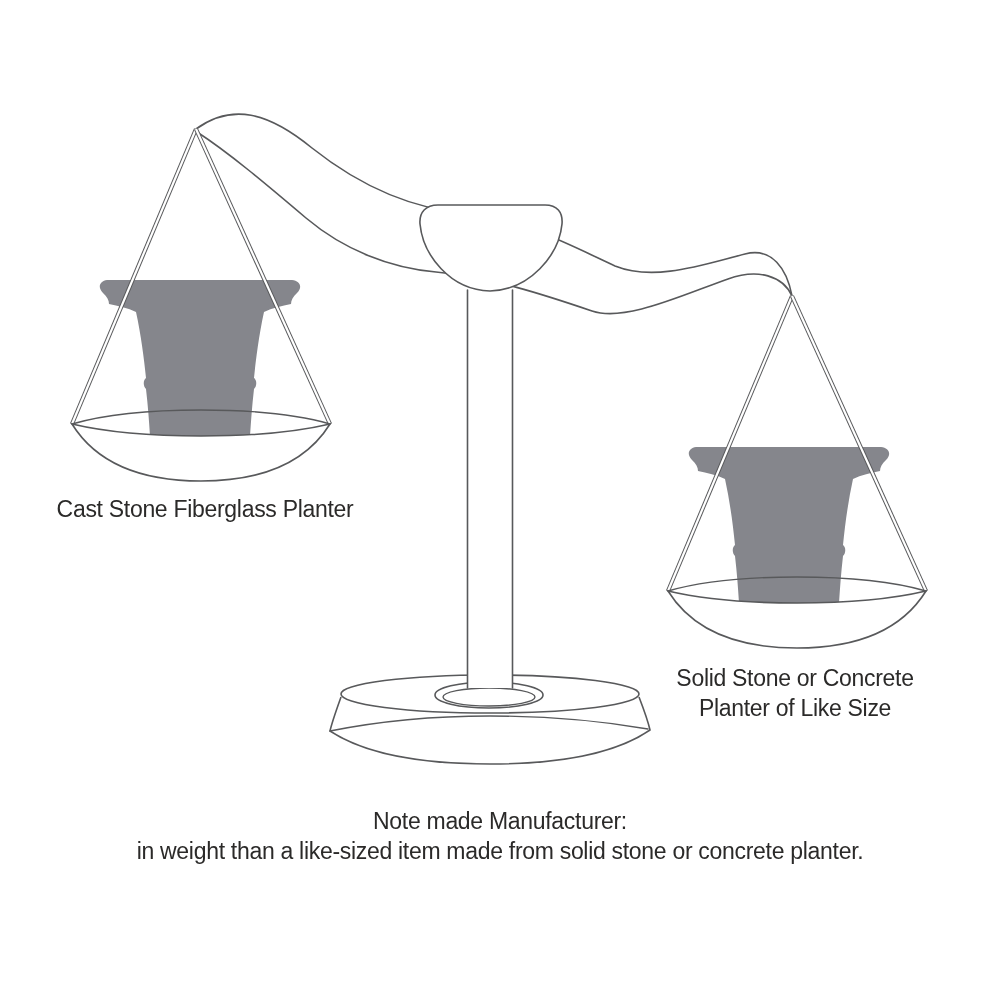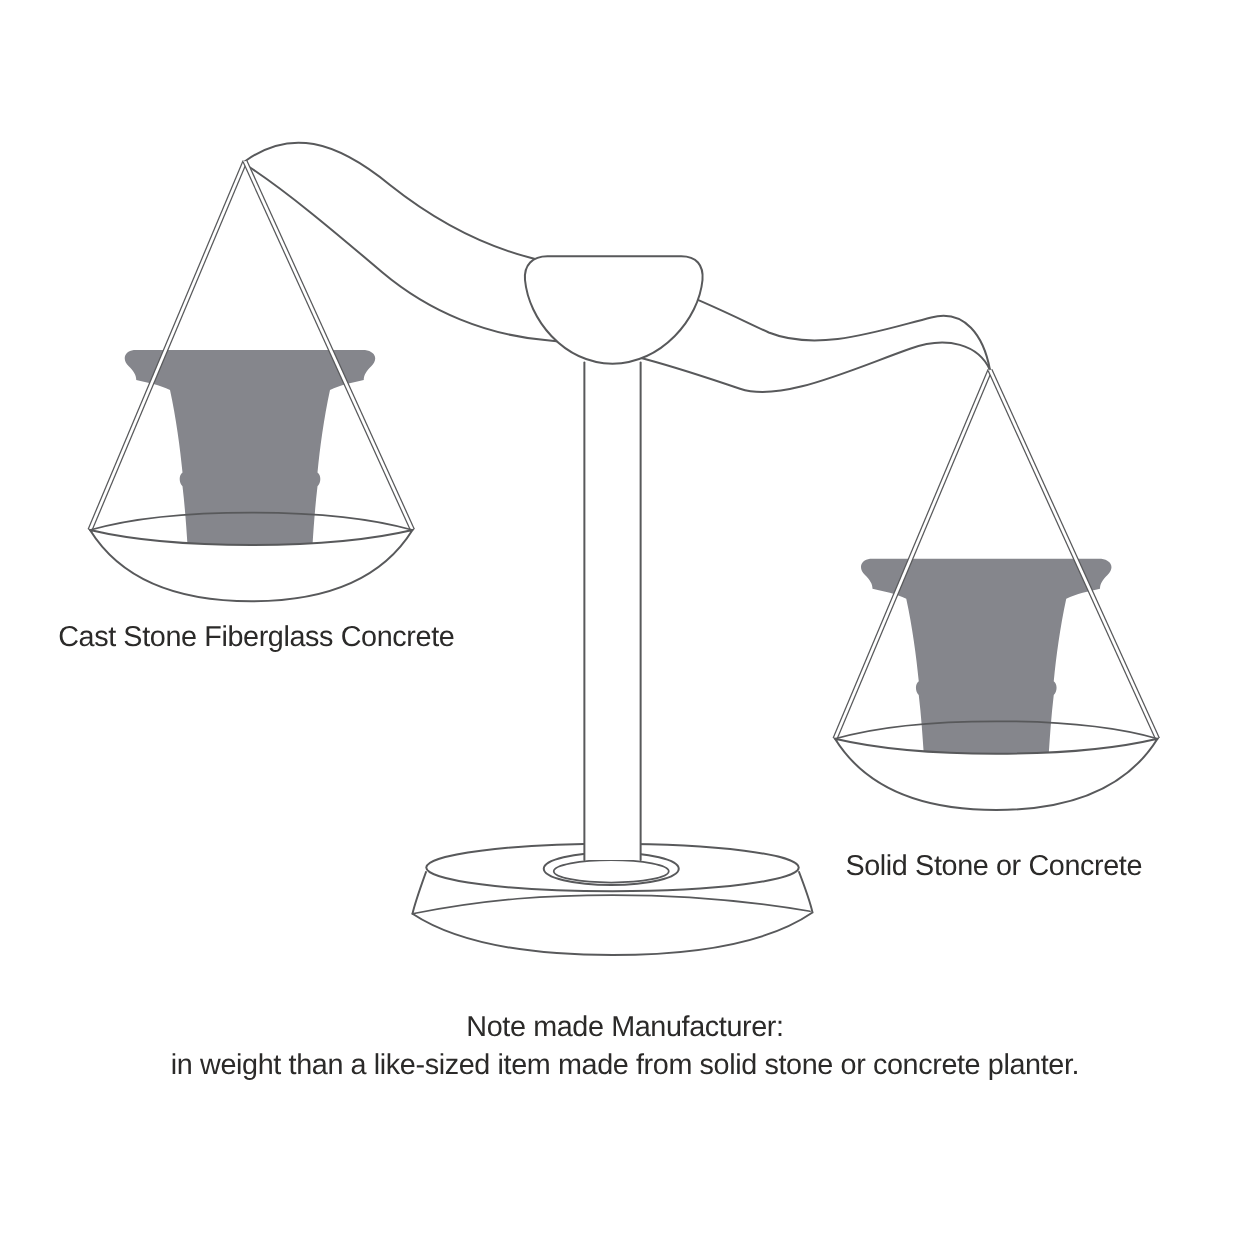--- a/index.html
+++ b/index.html
@@ -22,21 +22,21 @@
   .fill-bg{fill:var(--background);stroke:var(--outline);stroke-width:1.6;}
   .planter{fill:var(--planter-fill);stroke:none;}
   .string-outer{stroke:var(--outline);stroke-width:4.2;}
   .string-inner{stroke:var(--background);stroke-width:2.2;}
   .label{
     position:absolute;color:var(--text);
     font-size:23px;letter-spacing:-0.3px;
     text-align:center;white-space:nowrap;
   }
   .label-left{left:25px;top:496px;width:360px;}
-  .label-right{left:620px;top:677px;width:350px;line-height:30px;}
+  .label-right{left:620px;top:663px;width:350px;line-height:30px;}
   .note{left:50px;top:806px;width:900px;line-height:30px;}
 </style>
 </head>
 <body>
 
 <div class="stage">
 
   <svg width="1000" height="1000" viewBox="0 0 1000 1000">
     <defs>
 
@@ -121,24 +121,25 @@
       <use href="#pan"></use>
     </g>
 
     <g>
       <use href="#planter" class="planter" transform="translate(589,167)"></use>
       <use href="#strings" transform="translate(596,167)"></use>
       <use href="#pan" transform="translate(596,167)"></use>
     </g>
   </svg>
 
-  <div class="label label-left">Cast Stone Fiberglass Concrete</div>
+  <div class="label label-left">Cast Stone Fiberglass Planter</div>
 
   <div class="label label-right">
     <div>Solid Stone or Concrete</div>
+    <div>Planter of Like Size</div>
   </div>
 
   <div class="label note">
     <div>Note made Manufacturer:</div>
     <div>in weight than a like-sized item made from solid stone or concrete planter.</div>
   </div>
 
 </div>
 
 </body></html>

